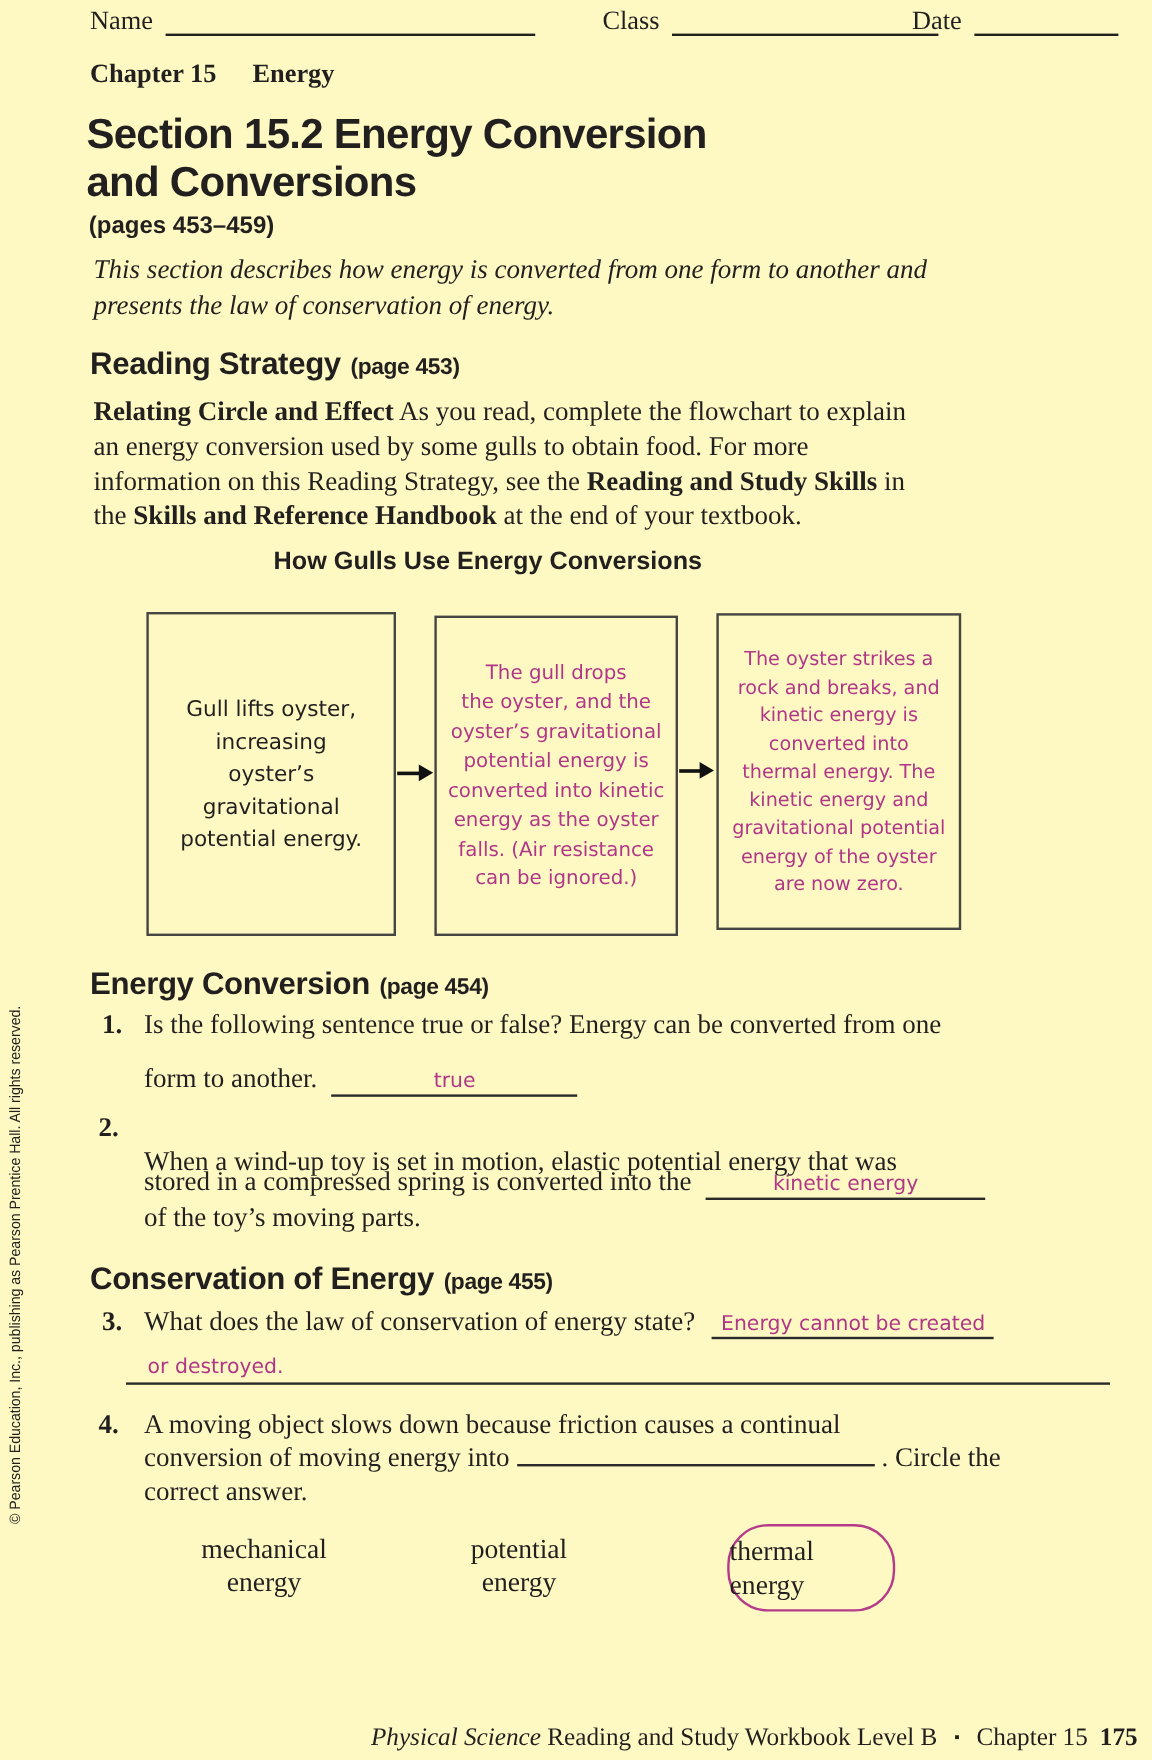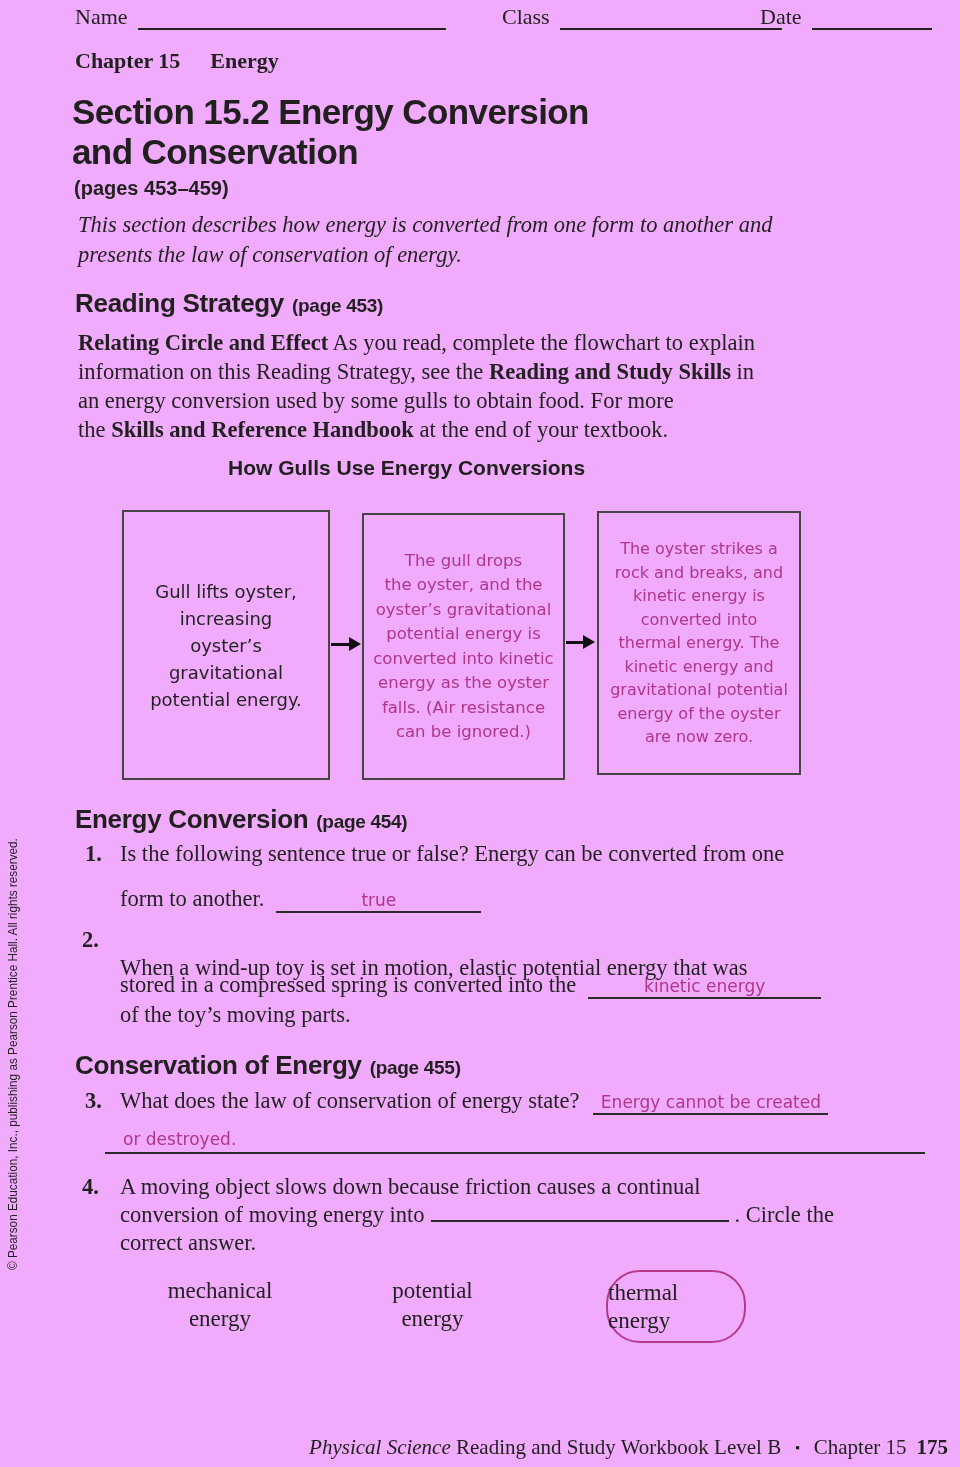--- a/index.html
+++ b/index.html
@@ -1,16 +1,16 @@
 <!DOCTYPE html>
 <html><head>
 <meta charset="utf-8">
 <style>
   html,body{margin:0;padding:0;background:#ffffff;}
-  .page{position:relative;width:960px;height:1467px;background:#f0abfc;overflow:hidden;
+  .page{position:relative;width:960px;height:1467px;background:#fef9c3;overflow:hidden;
         font-family:"Liberation Serif",serif;color:#221f1f;}
   .abs{position:absolute;}
   .hand{font-family:"DejaVu Sans",sans-serif;}
   .bold{font-weight:bold;}
   .italic{font-style:italic;}
 
   
   .hgroup{display:flex;align-items:flex-end;font-size:22px;}
   .hline{display:inline-block;border-bottom:2px solid #221f1f;margin-left:10px;height:24px;}
 
@@ -78,36 +78,36 @@
     <span>Date</span>
     <span class="hline" style="width:120px;"></span>
   </div>
 
   <div class="abs chapter-bar">
     <span>Chapter 15</span><span>Energy</span>
   </div>
 
   <div class="abs sec-title">
     <div>Section 15.2 Energy Conversion</div>
-    <div>and Conservation</div>
+    <div>and Conversions</div>
   </div>
   <div class="abs pages-ref">(pages 453–459)</div>
 
   <div class="abs intro">
     <div>This section describes how energy is converted from one form to another and</div>
     <div>presents the law of conservation of energy.</div>
   </div>
 
   <div class="abs sec-head" style="top:288px;left:75px;">
     <span>Reading Strategy</span><span class="pref">(page 453)</span>
   </div>
   <div class="abs para" style="top:328px;left:78px;width:870px;">
     <div><span class="bold">Relating Circle and Effect</span><span>  As you read, complete the flowchart to explain</span></div>
+    <div>an energy conversion used by some gulls to obtain food. For more</div>
     <div><span>information on this Reading Strategy, see the </span><span class="bold">Reading and Study Skills</span><span> in</span></div>
-    <div>an energy conversion used by some gulls to obtain food. For more</div>
     <div><span>the </span><span class="bold">Skills and Reference Handbook</span><span> at the end of your textbook.</span></div>
   </div>
 
   <div class="abs flow-title">How Gulls Use Energy Conversions</div>
   <div class="fbox fbox1 hand">Gull lifts oyster,
 increasing
 oyster’s
 gravitational
 potential energy.</div>
   <div class="arrow" style="left:331px;top:643px;width:19px;"></div>

